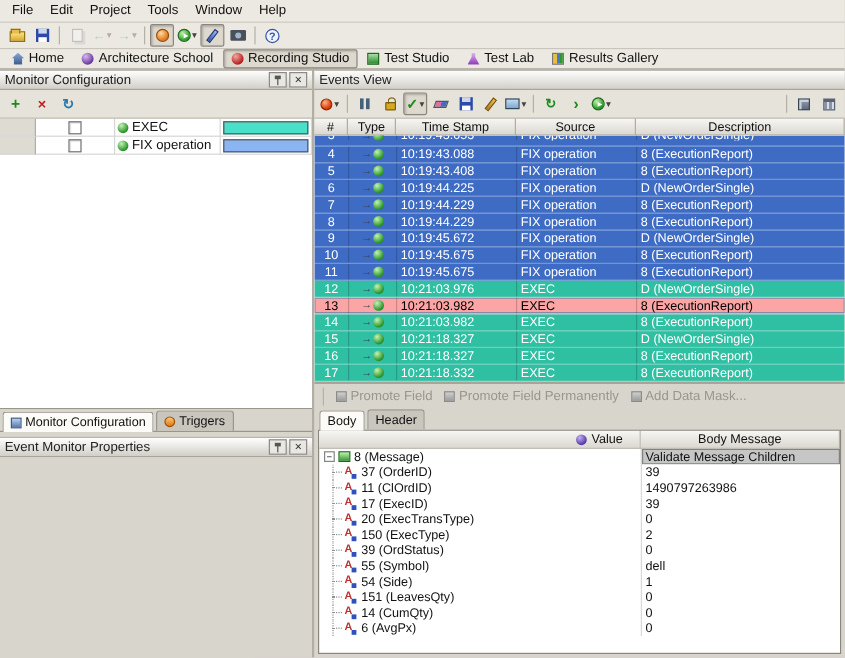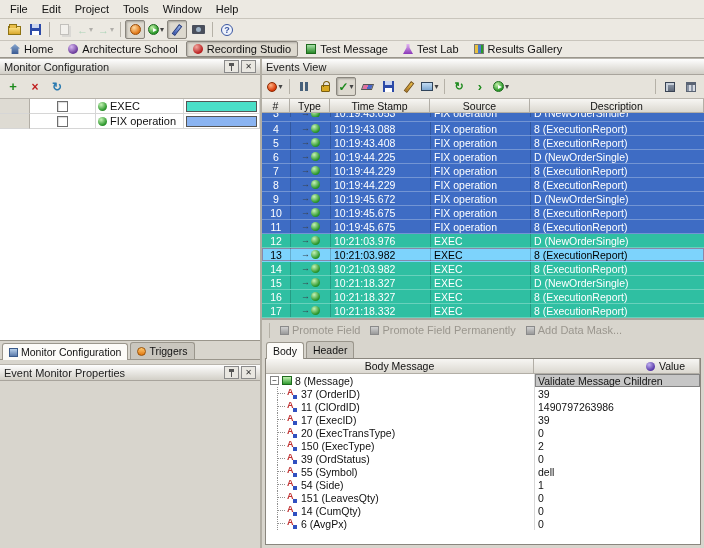--- a/index.html
+++ b/index.html
@@ -98,21 +98,21 @@
   .ev-header .hcell{height:14px;}
   .ev-body{height:205px;flex:none;background:#fff;overflow:hidden;}
   .ev-row{height:14px;color:#fff;font-size:10.5px;border-bottom:1px solid rgba(255,255,255,.28);cursor:default;}
   .ev-row .ec{display:flex;align-items:center;overflow:hidden;white-space:nowrap;padding:0 3px;}
   .ev-row .ec+.ec{border-left:1px solid rgba(0,0,0,.18);}
   .c-num{justify-content:center;padding:0 !important;}
   .c-type{justify-content:center;gap:1px;padding:0 !important;}
   .type-arrow{font-size:9px;color:#3a4450;line-height:1;}
   .row-blue{background:#3e6cc4;}
   .row-teal{background:#2fbfa2;}
-  .row-selected{background:#7dd3fc;color:#000;box-shadow:inset 0 0 0 1px #8888aa;border-bottom-color:transparent;}
+  .row-selected{background:#fca5a5;color:#000;box-shadow:inset 0 0 0 1px #8888aa;border-bottom-color:transparent;}
   .row-selected .type-arrow{color:#3a4450;}
   .row-partial{height:9px;}
   .row-partial .ec{transform:translateY(-4px);}
 
   
   .msg-panel{flex:1;display:flex;flex-direction:column;border-top:2px solid #a8a49c;background:#d8d5cd;min-height:0;}
   .msg-toolbar{height:20px;flex:none;display:flex;align-items:center;padding:0 4px;gap:4px;}
   .msg-action{display:flex;align-items:center;gap:3px;color:#9a968e;padding:0 3px;}
   .mact-icon{width:9px;height:9px;background:linear-gradient(#d0d0d0,#9a9a9a);border:1px solid #8a8a8a;}
   .msg-tabs{height:18px;flex:none;display:flex;align-items:flex-end;padding:0 4px;}
@@ -197,21 +197,21 @@
     <span class="ptab p-school" style="">
     <span class="picon"></span>
     <span>Architecture School</span>
   </span>
     <span class="ptab p-recording active" style="">
     <span class="picon"></span>
     <span>Recording Studio</span>
   </span>
     <span class="ptab p-factory" style="">
     <span class="picon"></span>
-    <span>Test Message</span>
+    <span>Test Studio</span>
   </span>
     <span class="ptab p-lab" style="">
     <span class="picon"></span>
     <span>Test Lab</span>
   </span>
     <span class="ptab p-gallery" style="">
     <span class="picon"></span>
     <span>Results Gallery</span>
   </span>
 </div>
@@ -524,25 +524,25 @@
       <div class="msg-tabs">
         <span class="ltab active" style="">
           <span>Body</span>
         </span>
           <span class="ltab" style="">
           <span>Header</span>
         </span>
       </div>
       <div class="msg-content">
         <div class="grid-msg msg-header">
-          <div class="hcell">Body Message</div>
           <div class="hcell hval">
             <span class="val-icon"></span>
             <span>Value</span>
           </div>
+          <div class="hcell">Body Message</div>
         </div>
         <div class="msg-rows">
           <div class="grid-msg msg-row root" style="">
             <div class="mcell mlabel">
               <span class="expander">−</span>
 
               <span class="field-icon"></span>
               <span>8 (Message)</span>
             </div>
             <div class="mcell mvalue">

